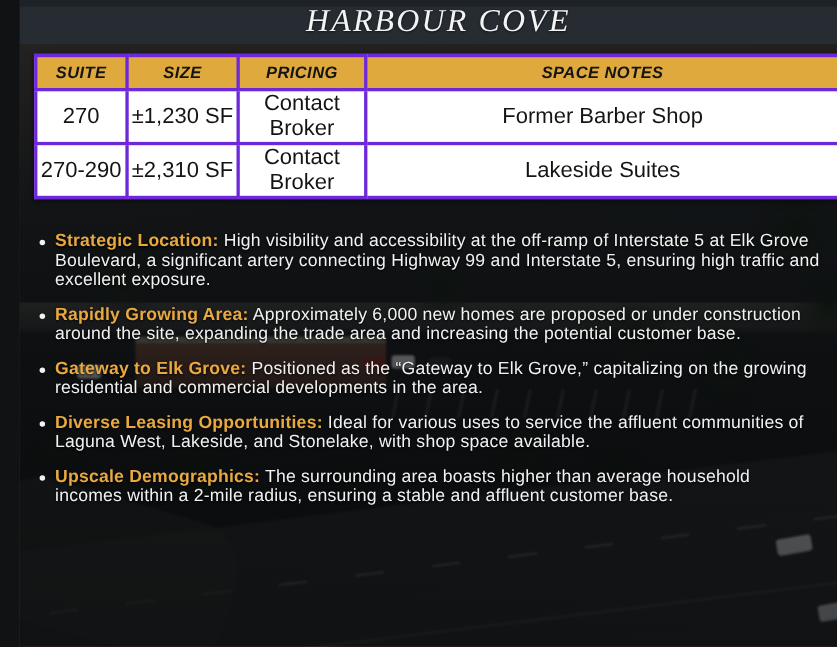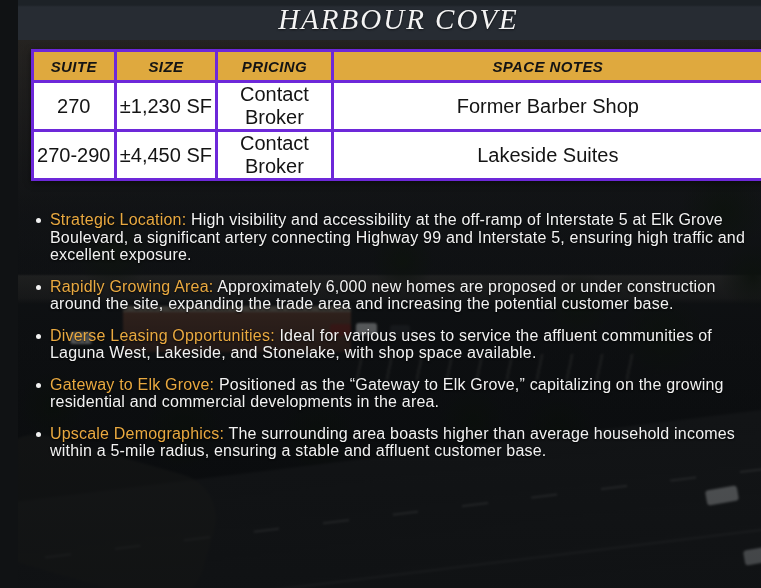--- a/index.html
+++ b/index.html
@@ -129,21 +129,21 @@
   }
   .dot {
     flex: 0 0 auto; width: 5px; height: 5px; border-radius: 50%;
     background: #f2f2f2; margin: 7px 9px 0 2px;
   }
   .highlights p {
     font-size: 16px; line-height: 17.5px; letter-spacing: .2px;
     color: #f2f2f2;
     text-shadow: 0 1px 2px rgba(0,0,0,.85);
   }
-  .highlights p strong { color: #e9a940; font-weight: normal; }
+  .highlights p strong { color: #e9a940; font-weight: bold; }
 </style>
 </head>
 <body>
 
 <div class="page">
 
   <div class="photo">
     <div class="photo-art">
       <div class="building"></div>
       <div class="parking-stripes"></div>
@@ -177,43 +177,43 @@
     </thead>
     <tbody>
       <tr>
         <td>270</td>
         <td>±1,230 SF</td>
         <td>Contact Broker</td>
         <td>Former Barber Shop</td>
       </tr>
       <tr>
         <td>270-290</td>
-        <td>±4,450 SF</td>
+        <td>±2,310 SF</td>
         <td>Contact Broker</td>
         <td>Lakeside Suites</td>
       </tr>
     </tbody>
   </table>
 
   <ul class="highlights">
     <li>
       <span class="dot"></span>
       <p><strong>Strategic Location:</strong><span> High visibility and accessibility at the off-ramp of Interstate 5 at Elk Grove Boulevard, a significant artery connecting Highway 99 and Interstate 5, ensuring high traffic and excellent exposure.</span></p>
     </li>
     <li>
       <span class="dot"></span>
       <p><strong>Rapidly Growing Area:</strong><span> Approximately 6,000 new homes are proposed or under construction around the site, expanding the trade area and increasing the potential customer base.</span></p>
     </li>
     <li>
       <span class="dot"></span>
+      <p><strong>Gateway to Elk Grove:</strong><span> Positioned as the “Gateway to Elk Grove,” capitalizing on the growing residential and commercial developments in the area.</span></p>
+    </li>
+    <li>
+      <span class="dot"></span>
       <p><strong>Diverse Leasing Opportunities:</strong><span> Ideal for various uses to service the affluent communities of Laguna West, Lakeside, and Stonelake, with shop space available.</span></p>
     </li>
     <li>
       <span class="dot"></span>
-      <p><strong>Gateway to Elk Grove:</strong><span> Positioned as the “Gateway to Elk Grove,” capitalizing on the growing residential and commercial developments in the area.</span></p>
-    </li>
-    <li>
-      <span class="dot"></span>
-      <p><strong>Upscale Demographics:</strong><span> The surrounding area boasts higher than average household incomes within a 5-mile radius, ensuring a stable and affluent customer base.</span></p>
+      <p><strong>Upscale Demographics:</strong><span> The surrounding area boasts higher than average household incomes within a 2-mile radius, ensuring a stable and affluent customer base.</span></p>
     </li>
   </ul>
 
 </div>
 
 </body></html>

